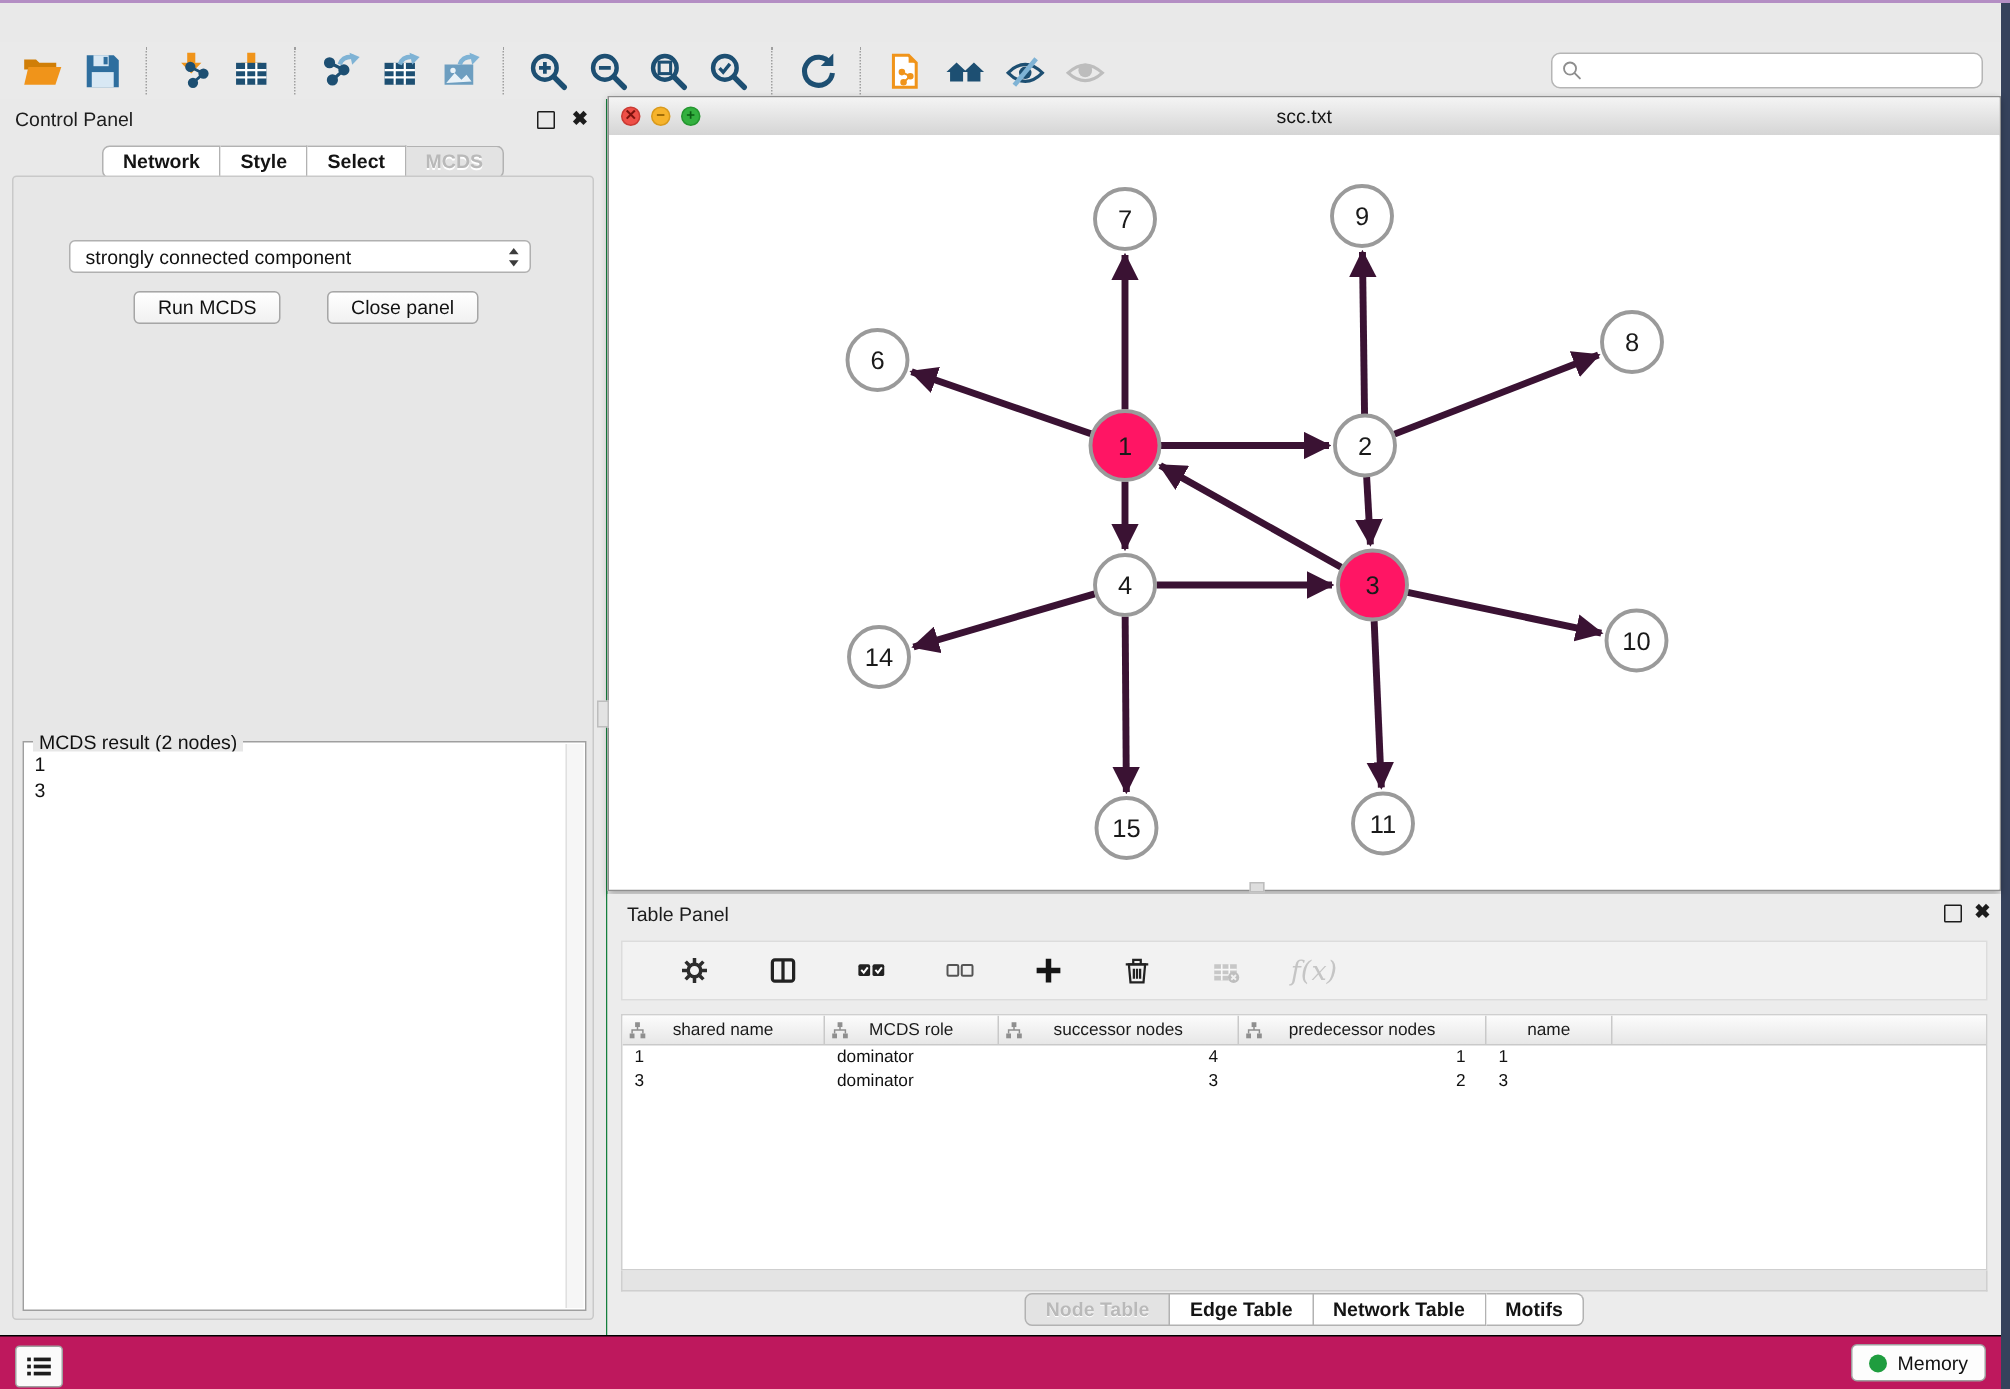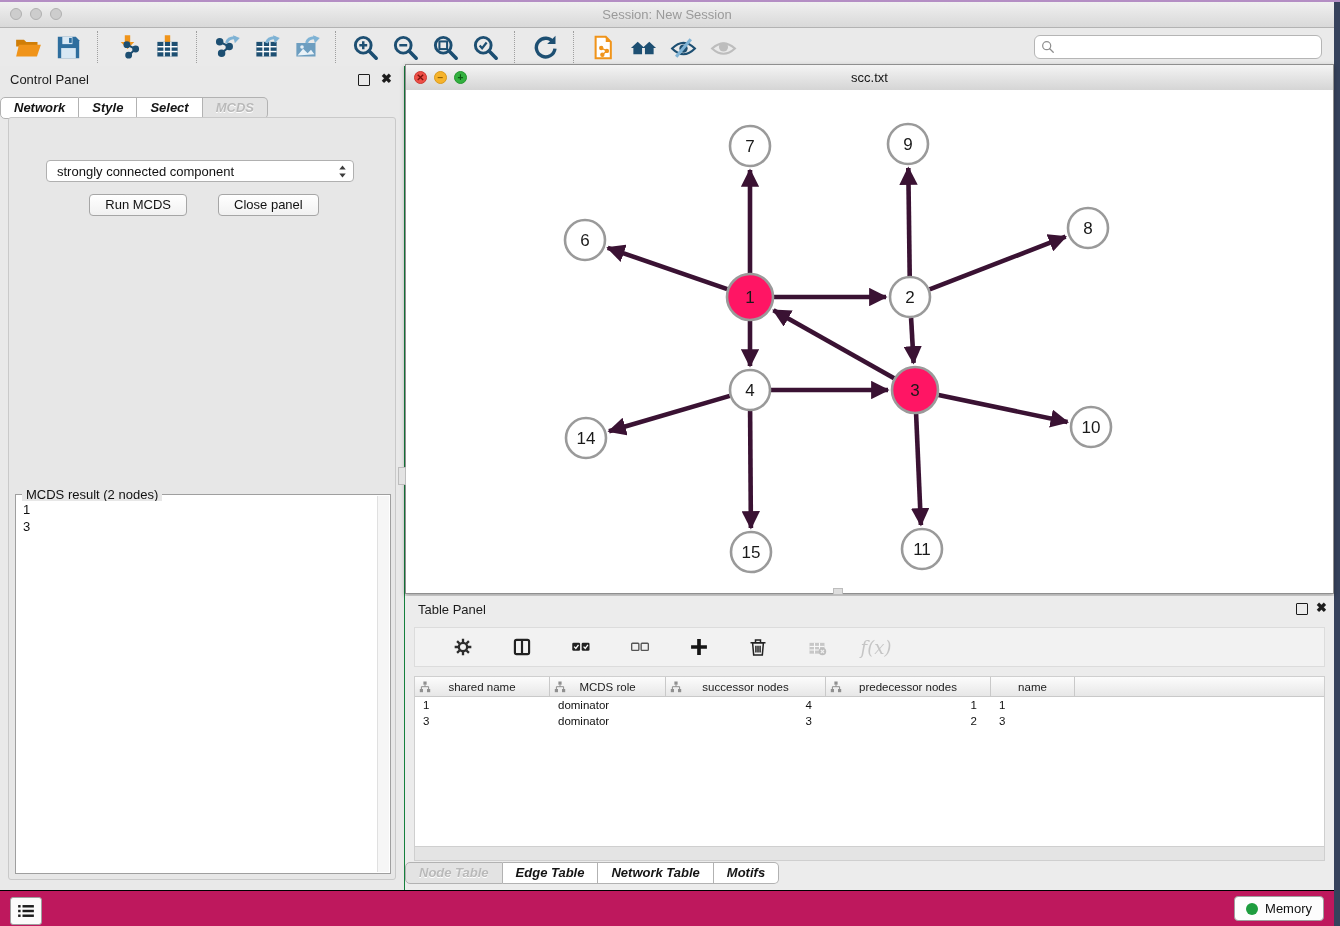--- a/index.html
+++ b/index.html
@@ -25,21 +25,21 @@
   .search-input{width:100%;height:100%;border:1px solid #b5b5b5;border-radius:6px;padding:0 8px 0 26px;box-sizing:border-box;background:#fff;font-size:12px;outline:none;}
   .search-glass{position:absolute;left:7px;top:5px;width:14px;height:14px;}
 
   
   .control-panel{position:absolute;left:0;top:64px;width:404px;height:824px;background:#e9e9e9;border-right:1px solid #15803d;}
   .panel-head{position:absolute;left:0;top:0;width:100%;height:28px;}
   .panel-title{position:absolute;left:10px;top:6px;font-size:13px;color:#1c1c1c;}
   .float-ico{position:absolute;width:10px;height:10px;border:1.6px solid #1c1c1c;border-radius:1px;top:8px;}
   .close-ico{position:absolute;top:5px;font-size:13px;font-weight:bold;color:#1c1c1c;}
   .cp-float{right:34px;} .cp-close{right:12px;}
-  .tabs-row{position:absolute;left:0;right:0;display:flex;justify-content:flex-start;font-style:italic;}
+  .tabs-row{position:absolute;left:0;right:0;display:flex;justify-content:center;}
   .cp-tabs{top:31px;}
   .tab{height:20px;line-height:20px;padding:0 13px;font-size:13px;font-weight:700;background:#fff;border:1px solid #b2b2b2;border-left:none;color:#141414;}
   .tab:first-child{border-left:1px solid #b2b2b2;border-radius:5px 0 0 5px;}
   .tab:last-child{border-radius:0 5px 5px 0;}
   .tab.active{background:#e3e3e3;color:#b9b9b9;text-shadow:0 1px 0 #fff;}
   .cp-content{position:absolute;left:8px;right:8px;top:51px;bottom:10px;background:#e7e7e7;border:1px solid #c9c9c9;border-radius:3px;}
   .opt-label{position:absolute;top:20px;left:0;right:0;text-align:center;font-size:13px;color:#111;}
   .criterion-select{position:absolute;left:37px;right:41px;top:42px;height:22px;background:#fff;border:1px solid #b0b0b0;border-radius:4px;display:flex;align-items:center;padding:0 6px 0 10px;font-size:13px;color:#111;box-sizing:border-box;}
   .criterion-select .sel-text{flex:1;}
   .criterion-select svg{width:9px;height:15px;}
@@ -94,28 +94,20 @@
 </style>
 </head>
 <body>
 
 <div class="stage">
   <div class="desktop-right"></div>
   <div class="desktop-top"></div>
 
   <div class="app">
 
-    <div class="titlebar">
-      <div class="lights">
-        <div class="light"></div>
-        <div class="light"></div>
-        <div class="light"></div>
-      </div>
-      <div class="title-text">Session: New Session</div>
-    </div>
 
     <div class="toolbar">
       <div class="tb-items" id="tb-items">
           <button class="tb-btn">
             <svg viewBox="0 0 24 24">
               <path fill="#d07e07" d="M1 5h7l2 2h10v4H1z"></path>
               <path fill="#f0941a" d="M3.5 9.5h19.5L19.5 20H1z"></path>
             </svg>
           </button>
           <button class="tb-btn">

